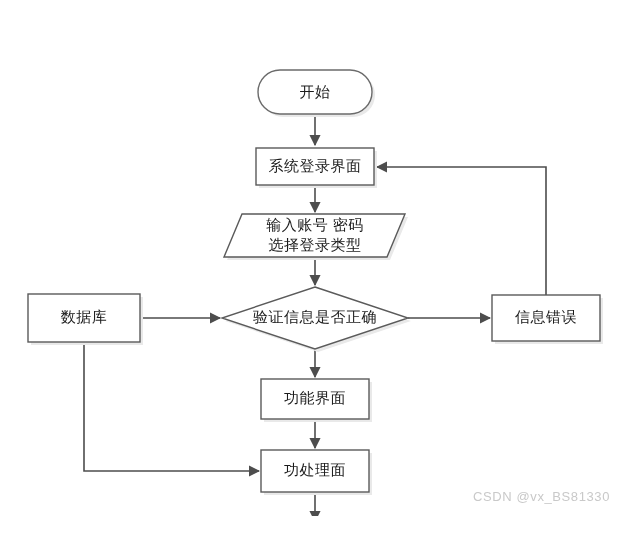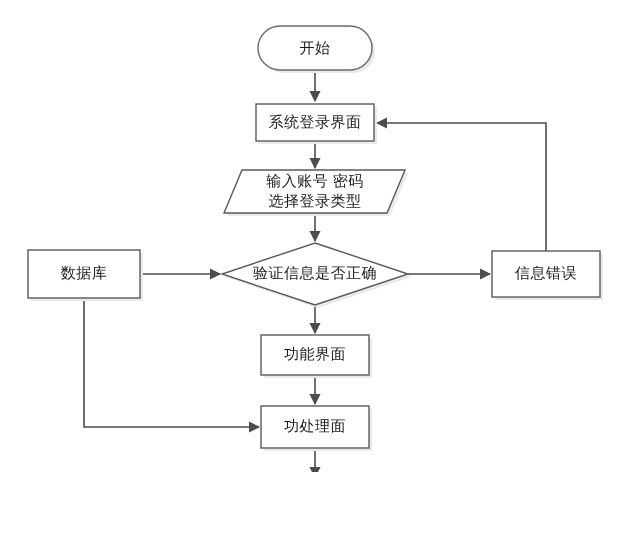--- a/index.html
+++ b/index.html
@@ -9,20 +9,21 @@
   }
   body {
     font-family: "Liberation Sans", "DejaVu Sans", sans-serif;
   }
   #canvas {
     position: relative;
     width: 622px;
     height: 472px;
     background: #ffffff;
     overflow: hidden;
+    margin-top: 44px;
   }
   #flow-svg {
     position: absolute;
     left: 0;
     top: 0;
     width: 622px;
     height: 534px;
   }
   .node-text {
     font-family: "Liberation Sans", "DejaVu Sans", sans-serif;
@@ -146,13 +147,14 @@
       <text class="node-text" x="315" y="427">功处理面</text>
     </g>
 
     <g>
       <rect class="shadow" x="261" y="482" width="114" height="42" rx="21" ry="21"></rect>
       <rect class="node-shape-soft" x="258" y="479" width="114" height="42" rx="21" ry="21"></rect>
       <text class="node-text" x="315" y="500">结束</text>
     </g>
   </svg>
 
+  <div class="watermark">CSDN @vx_BS81330</div>
 </div>
 
 </body></html>

